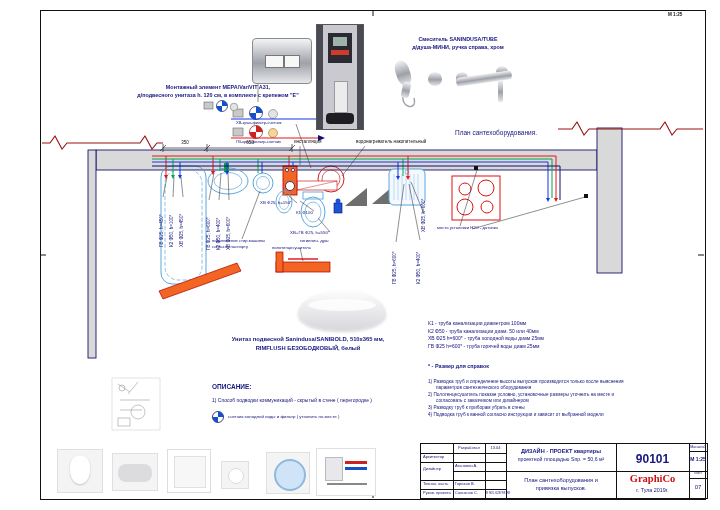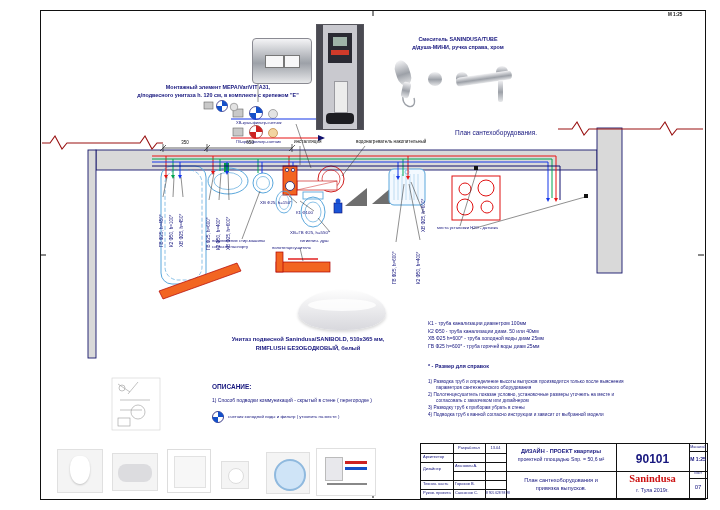--- a/index.html
+++ b/index.html
@@ -338,21 +338,21 @@
     <div class="t" style="left:2px;top:47px;">Руков. проекта</div>
     <div class="t" style="left:34px;top:47px;">Саксонов С.</div>
     <div class="t" style="left:65px;top:47.5px;font-size:3.3px;">8 905 628 98 98</div>
 
     <div class="t tc b" style="left:85px;top:4px;width:110px;font-size:5.6px;">ДИЗАЙН - ПРОЕКТ квартиры</div>
     <div class="t tc" style="left:85px;top:13px;width:110px;font-size:5.2px;">проектной площадью Sпр. = 50,6 м²</div>
     <div class="t tc" style="left:85px;top:33px;width:110px;font-size:5.6px;">План сантехоборудования и</div>
     <div class="t tc" style="left:85px;top:41px;width:110px;font-size:5.6px;">привязка выпусков.</div>
 
     <div class="t tc b" style="left:195px;top:9px;width:73px;font-size:12px;">90101</div>
-    <div class="t tc b" style="left:195px;top:29px;width:73px;font-size:10.5px;color:#cc1111;font-family:'Liberation Serif',serif;">Sanindusa</div>
+    <div class="t tc b" style="left:195px;top:29px;width:73px;font-size:10.5px;color:#cc1111;font-family:'Liberation Serif',serif;">GraphiCo</div>
     <div class="t tc" style="left:195px;top:43px;width:73px;font-size:5.4px;">г. Тула  2019г.</div>
 
     <div class="t tc" style="left:268px;top:1px;width:18px;font-size:3.6px;">Масштаб</div>
     <div class="t tc b" style="left:268px;top:13px;width:18px;font-size:5px;">М 1:25</div>
     <div class="t tc" style="left:268px;top:26.5px;width:18px;font-size:3.6px;">Лист</div>
     <div class="t tc" style="left:268px;top:40px;width:18px;font-size:6px;">07</div>
   </div>
 
 </div>
 

